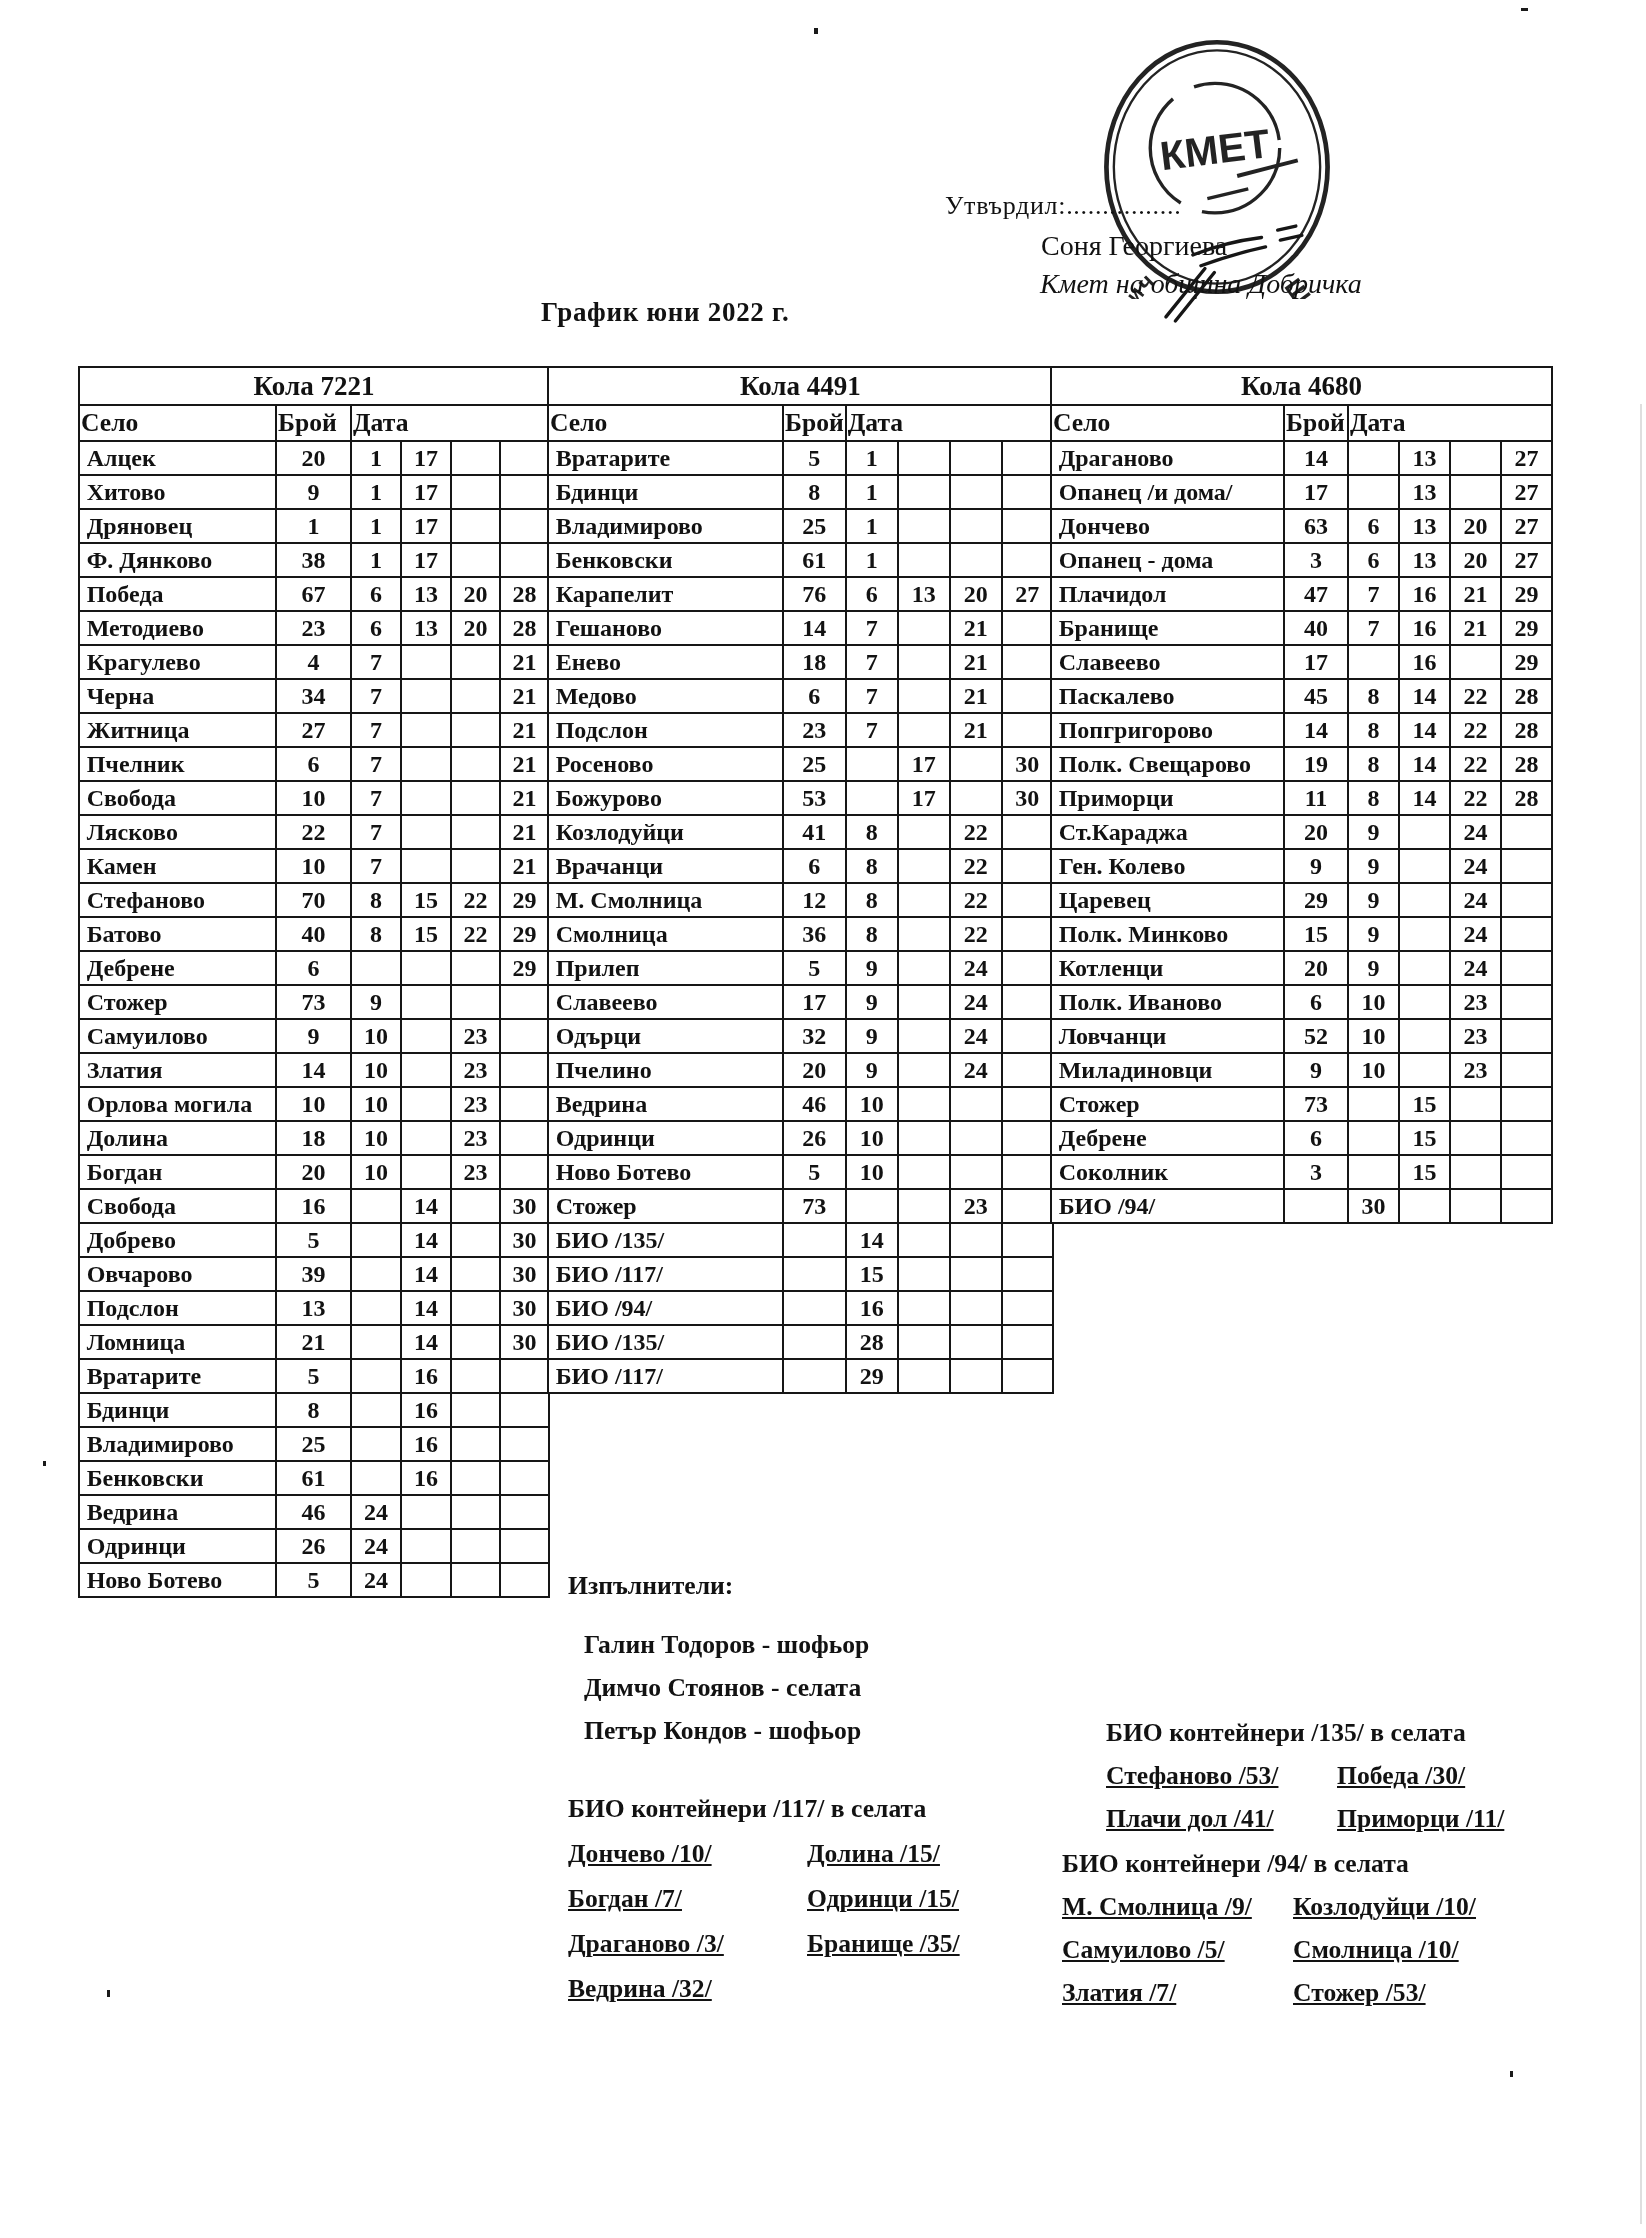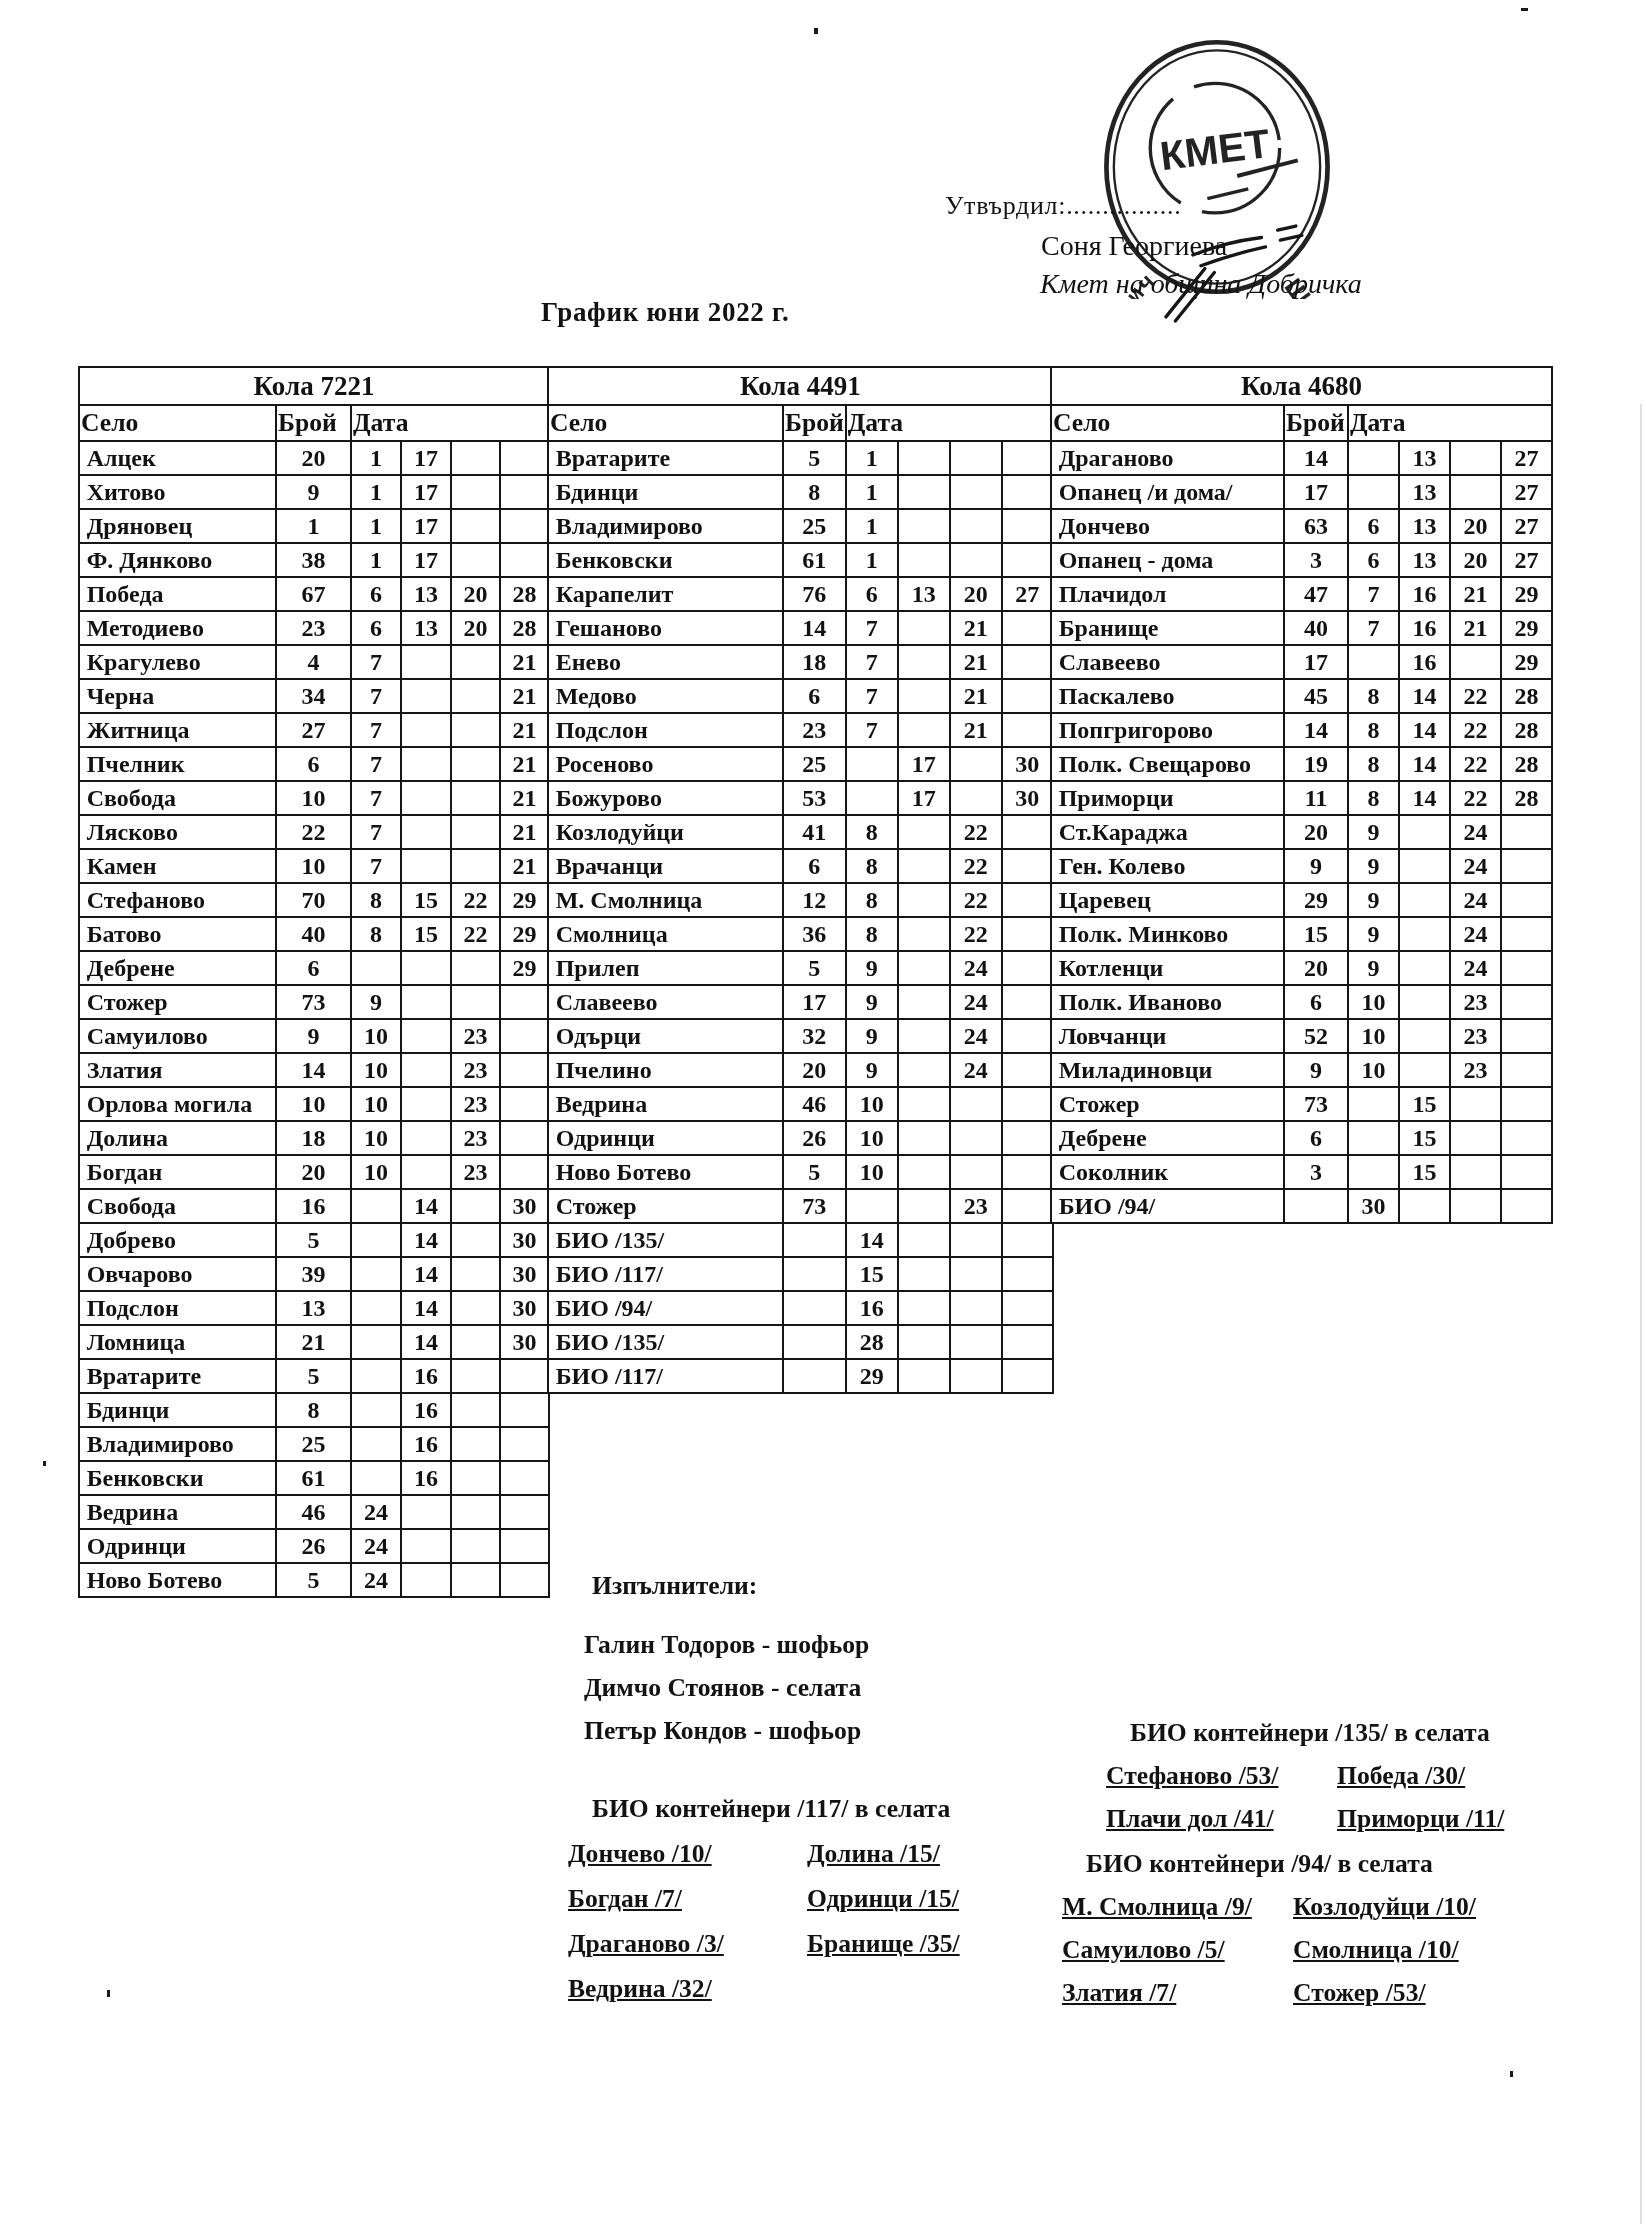--- a/index.html
+++ b/index.html
@@ -19,21 +19,21 @@
   
   table.sched { position:absolute; top:366px; border-collapse:collapse; table-layout:fixed; background:#fff; border:1.3px solid #161616; }
   .sched th, .sched td { border:2px solid #161616; overflow:hidden; white-space:nowrap; font-weight:bold; }
   .sched th.t-title { height:34px; font-size:27px; text-align:center; }
   .sched th.t-col   { height:32px; font-size:25.6px; text-align:left; }
   .sched td { height:30px; font-size:24px; }
   .sched td.v { text-align:left; padding-left:6.7px; }
   .sched td.c, .sched td.d { text-align:center; padding:0; }
   
   .txtblock { position:absolute; font-size:25.6px; font-weight:bold; line-height:43px; }
-  .txtblock .hd { display:block;margin-left:24px; }
+  .txtblock .hd { display:block; }
   .cols { display:flex; }
   .cols ul { list-style:none; margin:0; padding:0;text-decoration:underline; }
   .bio117 .cols ul:first-child { width:239px; }
   .bio135 .cols ul:first-child, .bio94 .cols ul:first-child { width:231px; }
   
   .speck { position:absolute; background:#1a1a1a; }
   .edge-line { position:absolute; left:1640px; top:404px; width:2px; height:1820px; background:#c4c4c4; opacity:.55; }
 </style>
 </head>
 <body>

